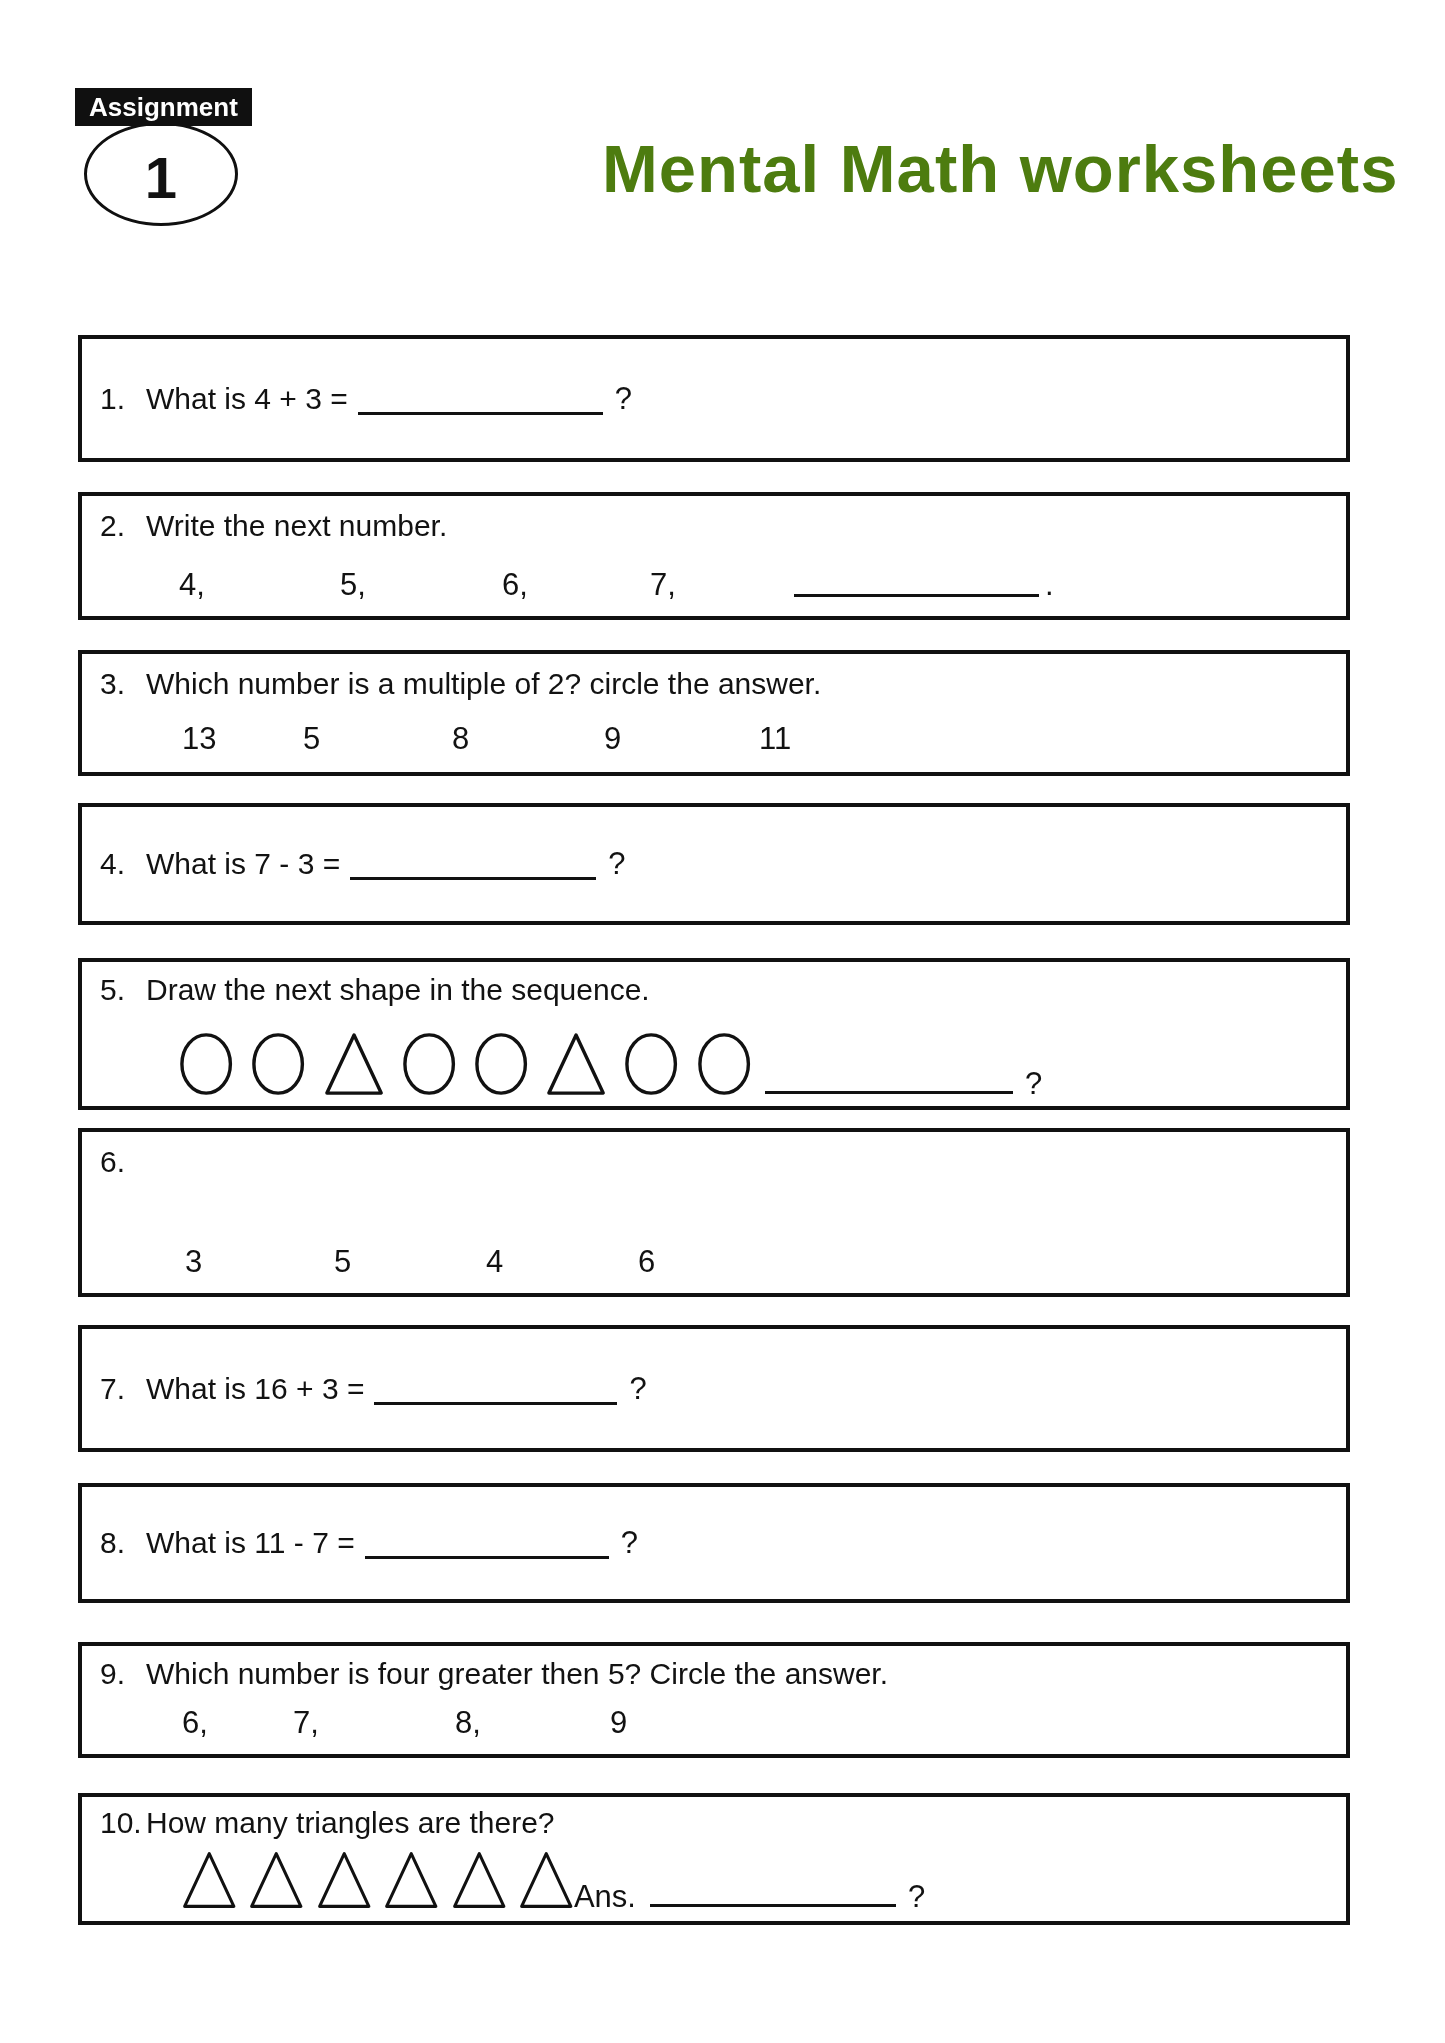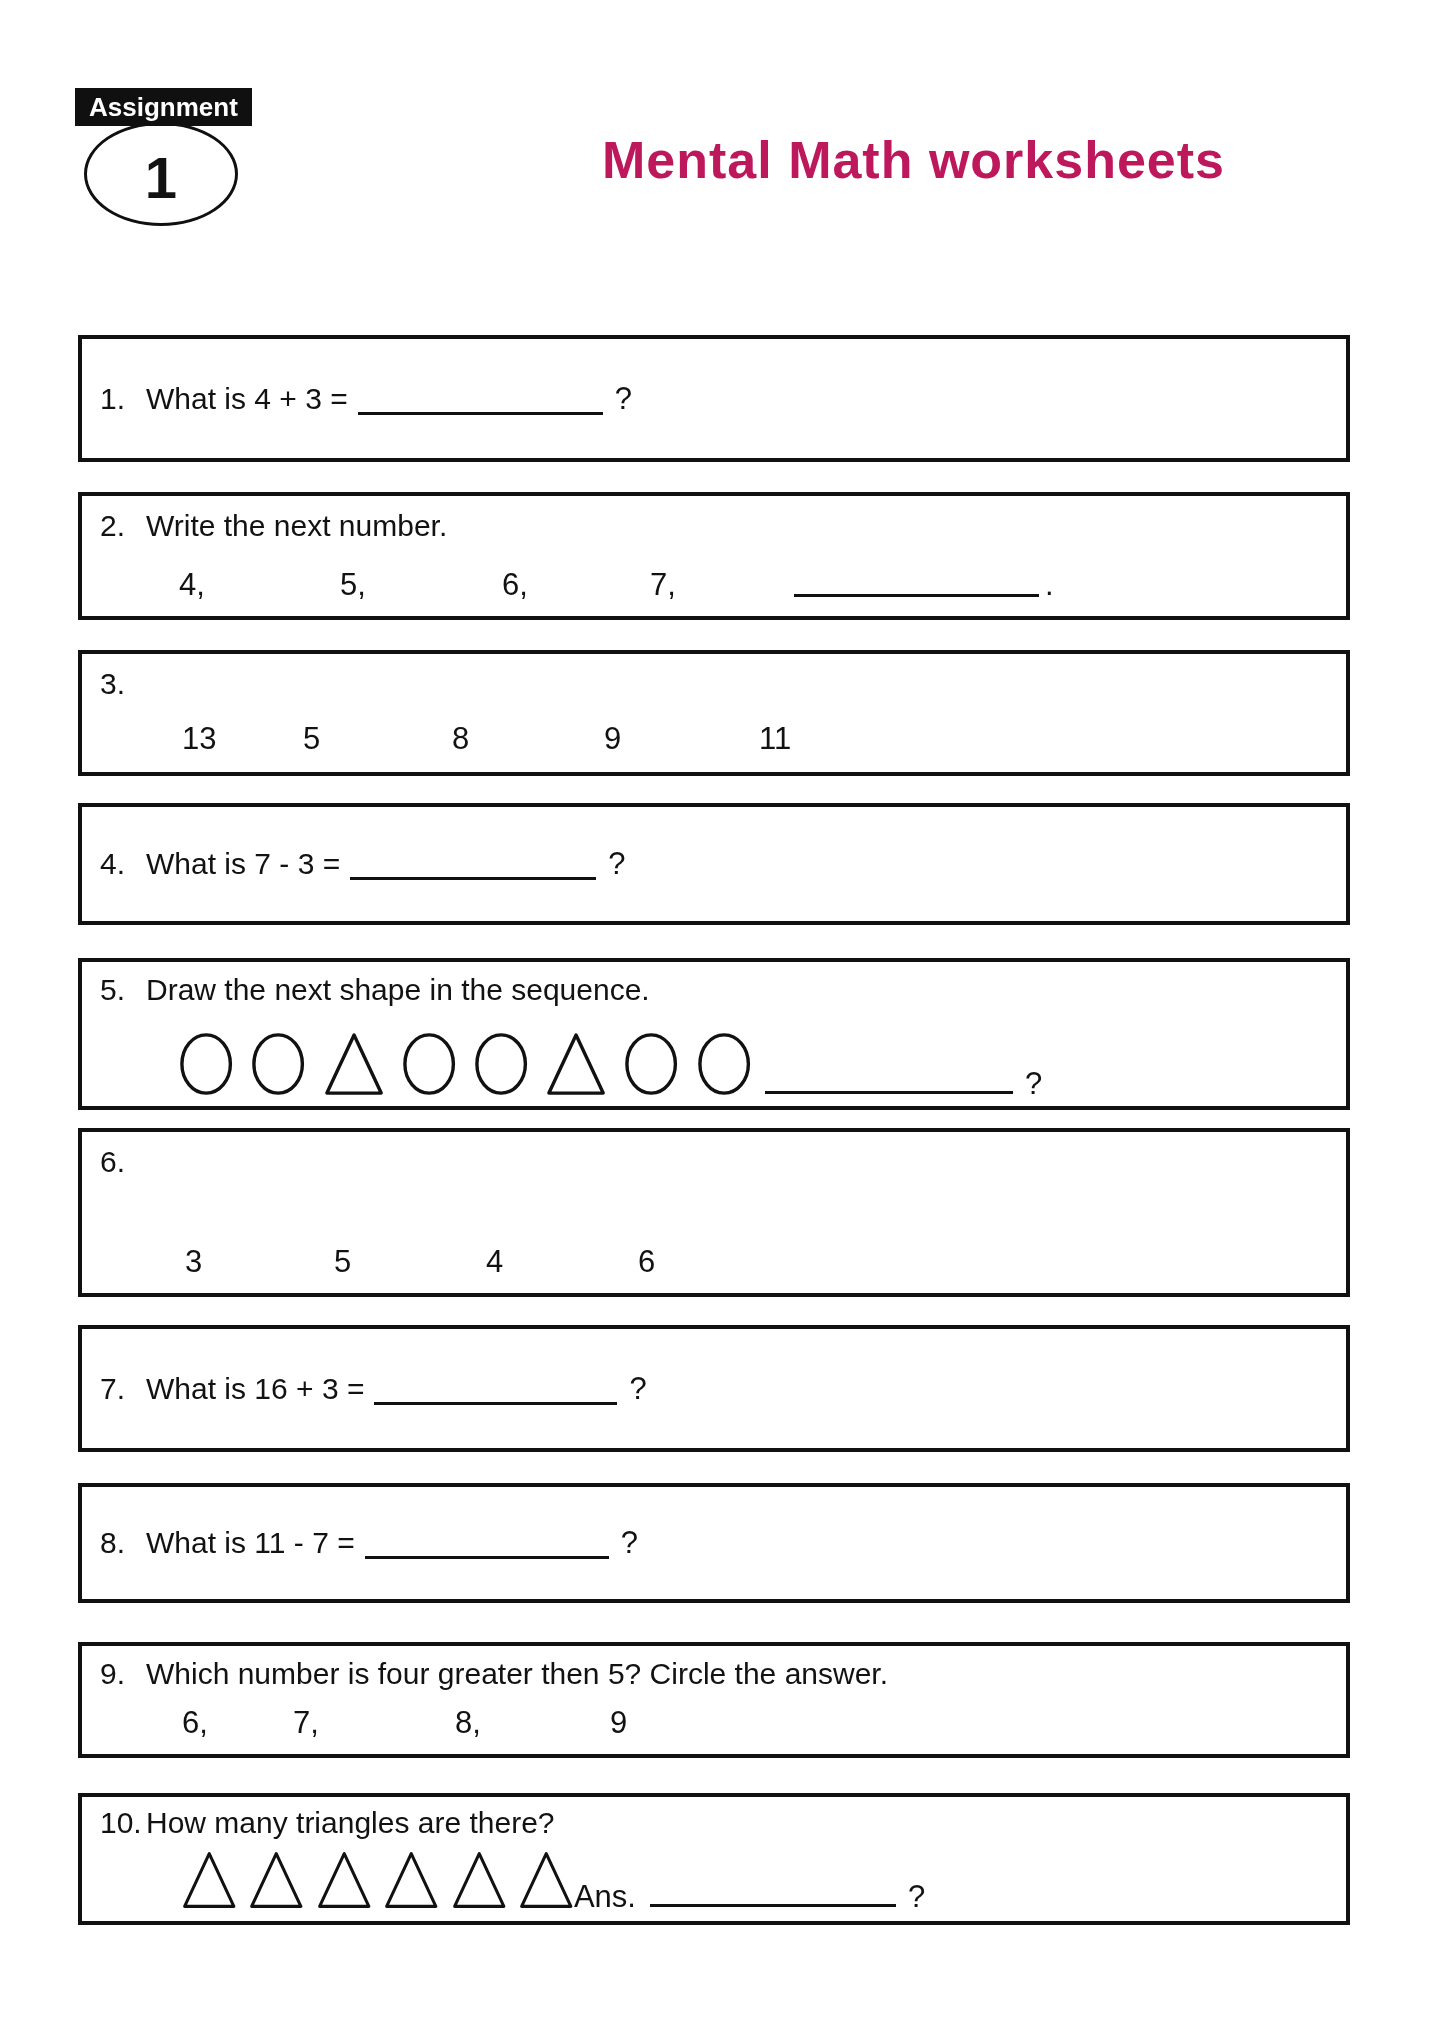--- a/index.html
+++ b/index.html
@@ -23,22 +23,22 @@
   .oval{
     position:absolute;left:84px;top:122px;
     width:148px;height:98px;
     border:3.5px solid #101010;border-radius:50%;
     background:#ffffff;z-index:1;
     display:flex;align-items:center;justify-content:center;
   }
   .oval-num{font-size:58px;font-weight:bold;color:#121212;padding-top:6px;}
   .title{
     position:absolute;left:602px;top:130px;
-    font-size:52px;font-weight:bold;letter-spacing:1px;
-    color:#be185d;white-space:nowrap;
+    font-size:67px;font-weight:bold;letter-spacing:1px;
+    color:#4d7c0f;white-space:nowrap;
   }
   
   .content{position:absolute;left:78px;top:335px;width:1272px;}
   .qbox{
     position:relative;box-sizing:border-box;
     width:100%;border:4px solid #111111;background:#ffffff;
   }
   .qline{
     display:flex;align-items:baseline;white-space:nowrap;
     font-size:30px;line-height:40px;
@@ -96,20 +96,21 @@
       <span class="opt" style="left:258px">5,</span>
       <span class="opt" style="left:420px">6,</span>
       <span class="opt" style="left:568px">7,</span>
       <span class="blank abs" style="left:712px;width:245px"></span>
       <span class="opt" style="left:963px">.</span>
     </section>
 
     <section class="qbox" style="height:126px;margin-top:30px">
       <div class="qline top" style="top:10px">
         <span class="qnum">3.</span>
+        <span class="qtext">Which number is a multiple of 2? circle the answer.</span>
       </div>
       <span class="opt" style="left:100px;bottom:16px">13</span>
       <span class="opt" style="left:221px;bottom:16px">5</span>
       <span class="opt" style="left:370px;bottom:16px">8</span>
       <span class="opt" style="left:522px;bottom:16px">9</span>
       <span class="opt" style="left:677px;bottom:16px">11</span>
     </section>
 
     <section class="qbox" style="height:122px;margin-top:27px">
       <div class="qline center">

